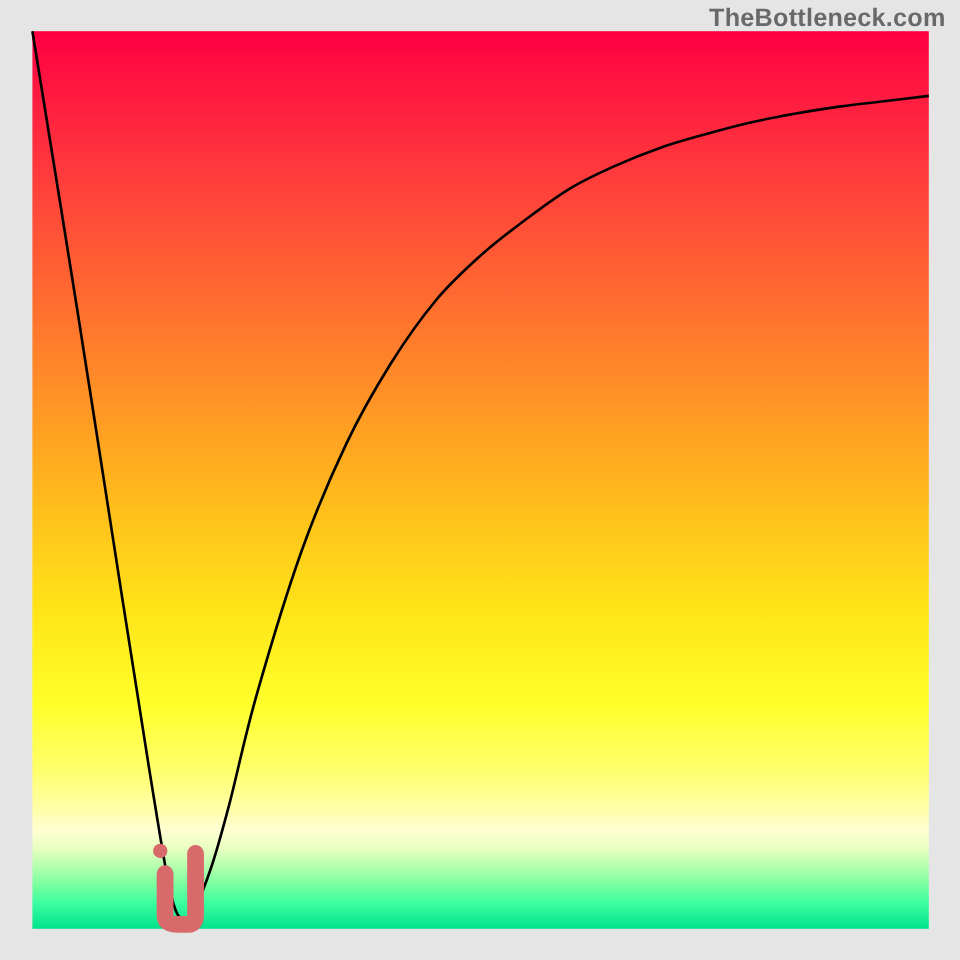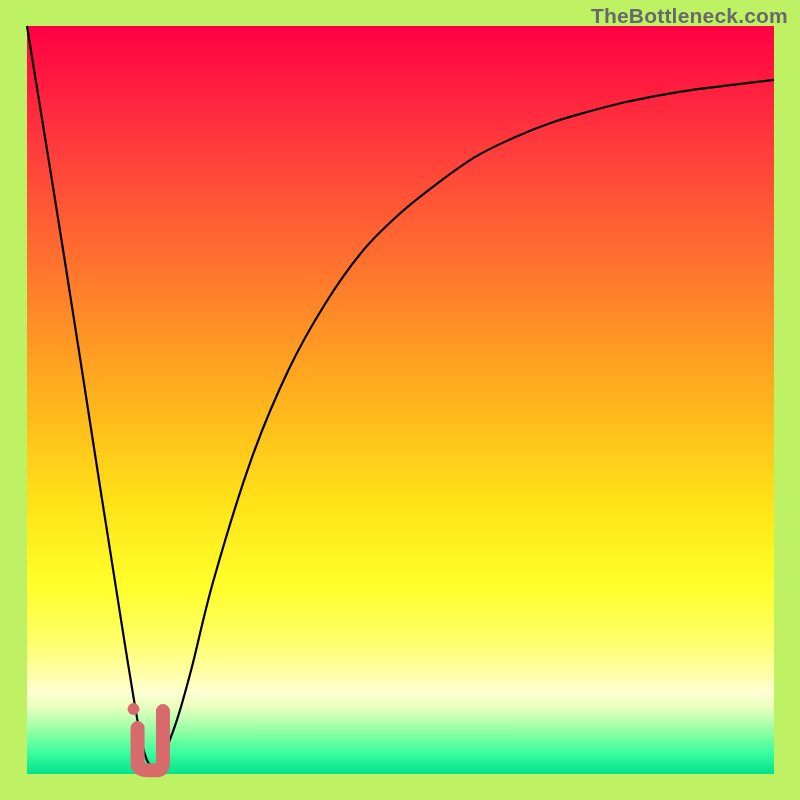--- a/index.html
+++ b/index.html
@@ -10,21 +10,21 @@
     background: #000;
     overflow: hidden;
     font-family: Arial, Helvetica, sans-serif;
   }
   .frame {
     position: absolute;
     left: 0;
     top: 0;
     width: 800px;
     height: 800px;
-    background: #bef264;
+    background: #e5e5e5;
   }
   .plot {
     position: absolute;
     left: 27px;
     top: 26px;
     width: 747px;
     height: 748px;
     background: linear-gradient(to bottom,
       #ff0043 0%,
       #ff3b3c 16%,

